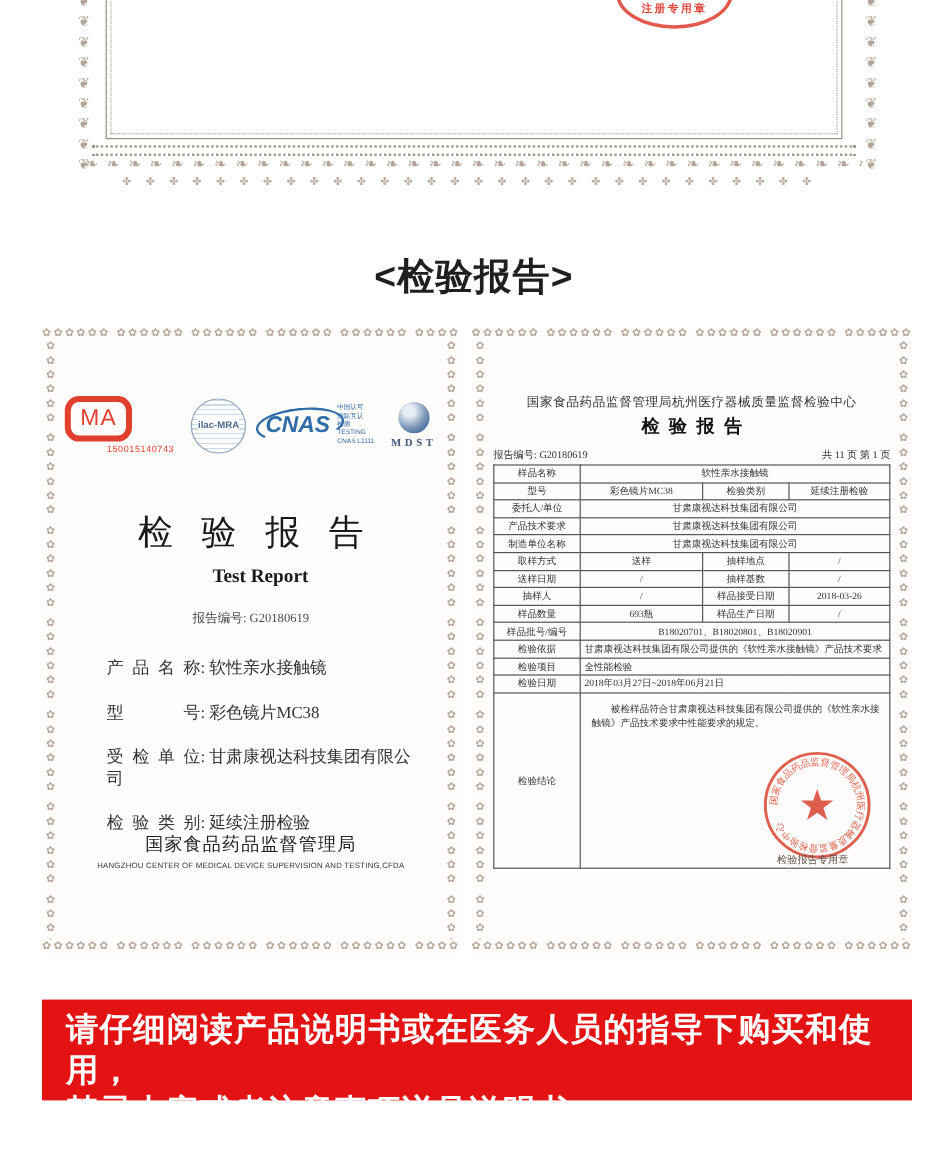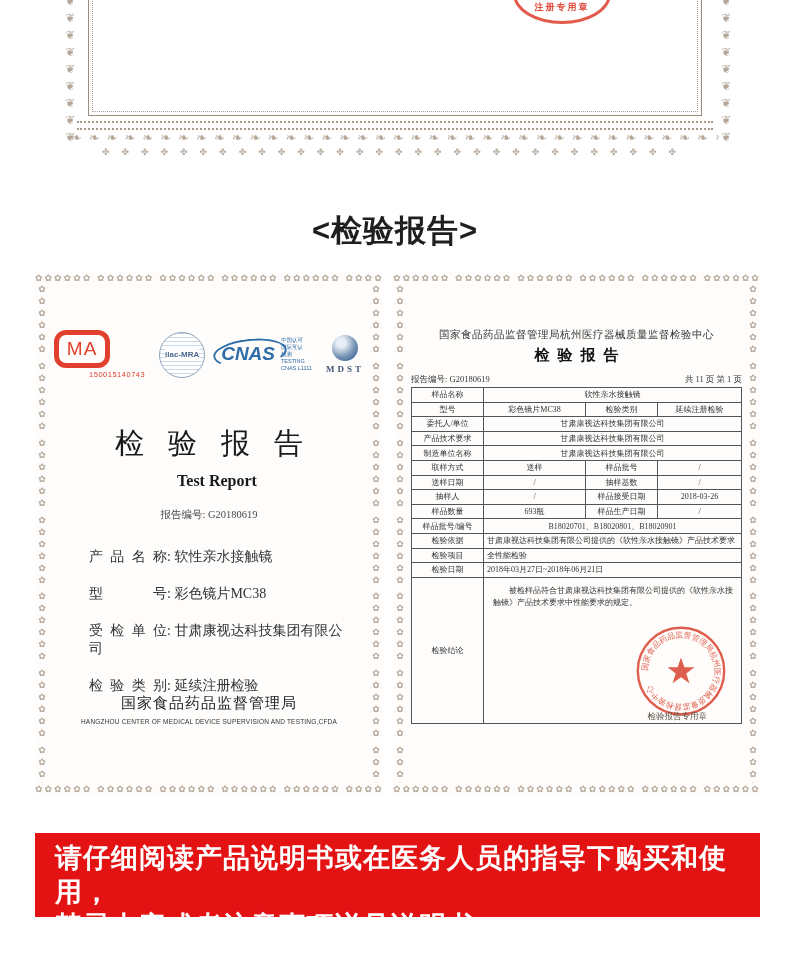--- a/index.html
+++ b/index.html
@@ -54,21 +54,21 @@
               display:flex; align-items:center; justify-content:center;
               font-family:"Liberation Sans",sans-serif; font-weight:normal;
               font-size:19px; color:#e2402e; letter-spacing:1px; }
   .cma-num { font-size:7.5px; color:#e2402e; margin-top:2px; letter-spacing:.5px;
              font-family:"Liberation Sans",sans-serif;margin-left:35px; }
   .ilac { width:46px; height:46px; border-radius:50%; border:1px solid #8da4bd;
           background:repeating-linear-gradient(0deg,#ffffff 0 3px,#ccd9e6 3px 4px);
           display:flex; align-items:center; justify-content:center; }
   .ilac-label { background:#fff; font-size:8px; font-weight:bold; color:#4a688c;
                 font-family:"Liberation Sans",sans-serif; padding:1px 0; }
-  .cnas { display:flex; align-items:flex-start; gap:4px; }
+  .cnas { display:flex; align-items:center; gap:4px; }
   .cnas-word { position:relative; font-family:"Liberation Sans",sans-serif; font-weight:bold;
                font-style:italic; font-size:19px; color:#2f6da8; padding:6px 2px; }
   .cnas-orbit { position:absolute; left:-6px; top:2px; width:74px; height:28px;
                 border:2px solid #2f6da8; border-radius:50%;
                 border-bottom-color:transparent; transform:rotate(-6deg); }
   .cnas-side { font-size:5.5px; line-height:7px; color:#2f6da8;
                font-family:"Liberation Sans",sans-serif; text-align:left; }
   .mdst { text-align:center; }
   .mdst-ball { width:26px; height:26px; margin:0 auto; border-radius:50%;
                background:radial-gradient(circle at 35% 30%, #e8eef5 0 18%, #7b97b8 55%, #1f4e8c 100%); }
@@ -226,21 +226,21 @@
                 <td>产品技术要求</td>
                 <td colspan="3">甘肃康视达科技集团有限公司</td>
               </tr>
           <tr>
                 <td>制造单位名称</td>
                 <td colspan="3">甘肃康视达科技集团有限公司</td>
               </tr>
           <tr>
                 <td>取样方式</td>
                 <td>送样</td>
-                <td>样品批号</td>
+                <td>抽样地点</td>
                 <td>/</td>
               </tr>
           <tr>
                 <td>送样日期</td>
                 <td>/</td>
                 <td>抽样基数</td>
                 <td>/</td>
               </tr>
           <tr>
                 <td>抽样人</td>

